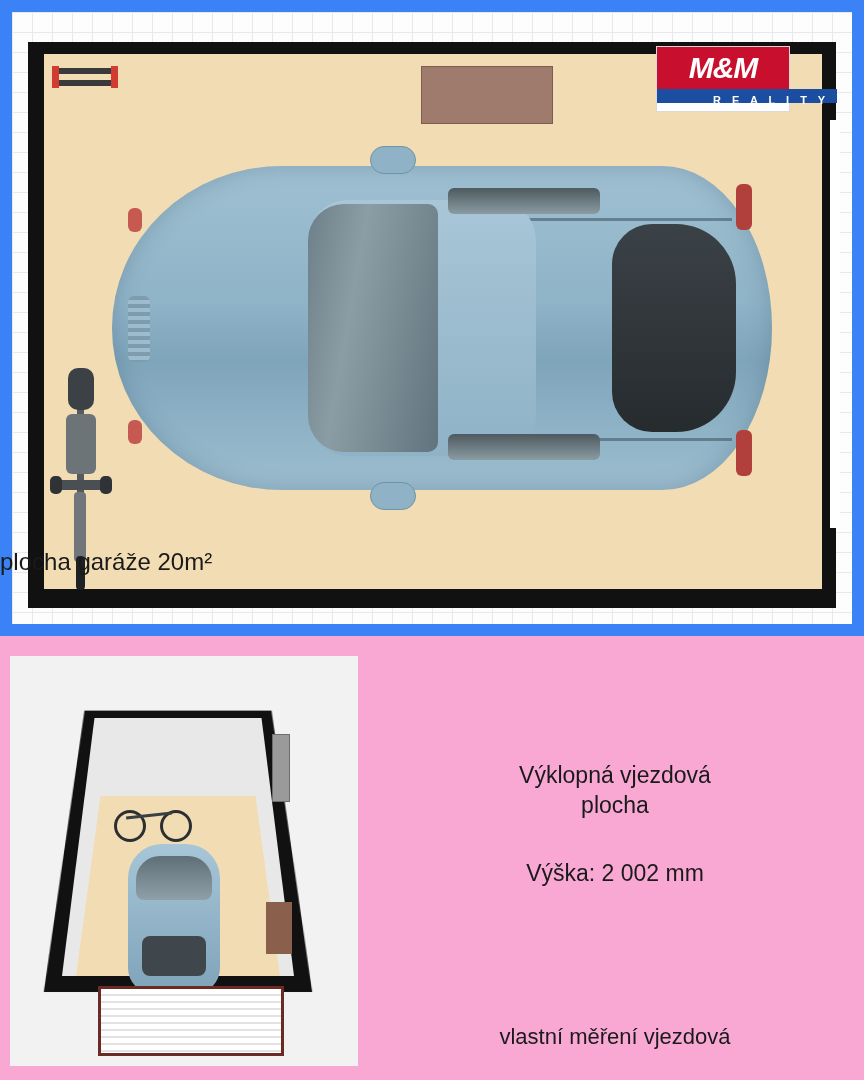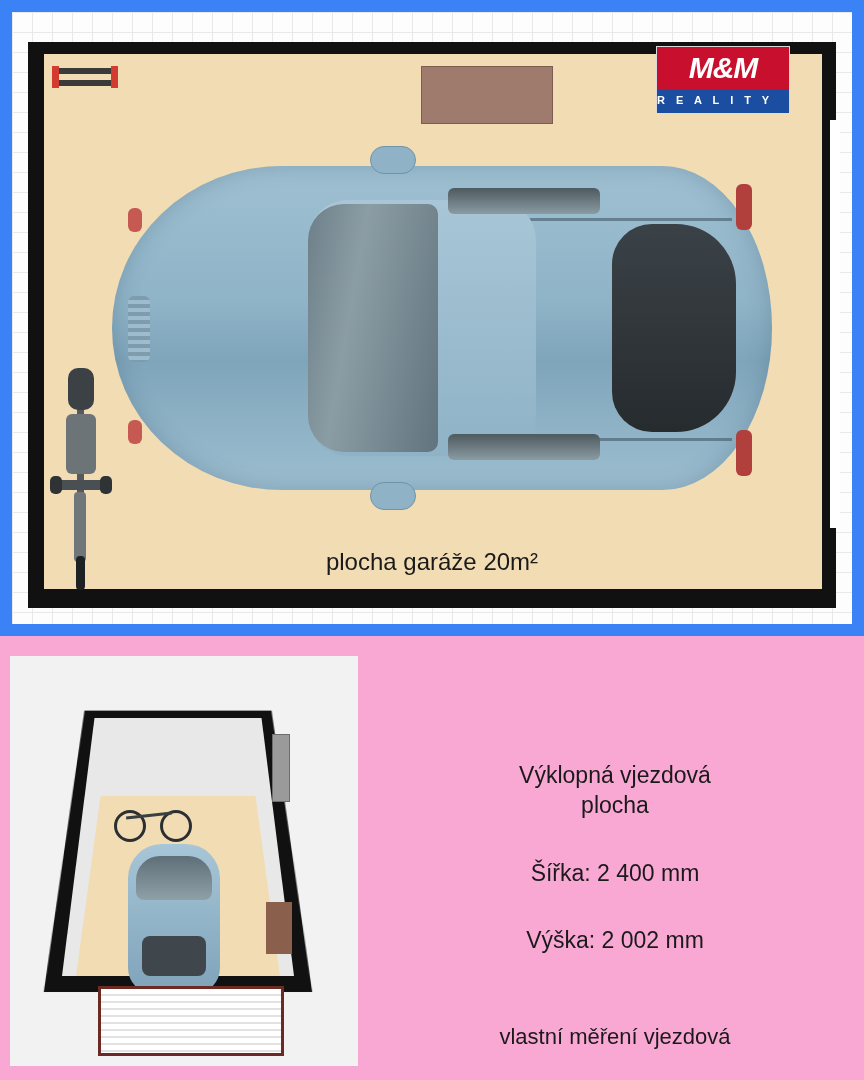--- a/index.html
+++ b/index.html
@@ -84,28 +84,29 @@
     font-weight: bold;
     font-style: italic;
     font-size: 30px;
     line-height: 42px;
     text-align: center;
     letter-spacing: -1px;
   }
   .logo-bot {
     position: absolute;
     left: 0; top: 42px;
-    width: 132px; height: 24px;
+    width: 132px; height: 14px;
     background: #1b4ea0;
     color: #ffffff;
     font-size: 11px;
     font-weight: bold;
     line-height: 22px;
-    text-align: left;
+    text-align: center;
     letter-spacing: 4px;
+    padding-left: 48px;
   }
 
   
   .cabinet-top {
     position: absolute;
     left: 421px;
     top: 66px;
     width: 132px;
     height: 58px;
     background: #9e7b6d;
@@ -282,21 +283,21 @@
     border-radius: 6px;
   }
   .headlight.t { top: 60px; }
   .headlight.b { top: 272px; }
 
   .area-label {
     position: absolute;
     left: 0;
     top: 548px;
     width: 864px;
-    text-align: center;
+    text-align: left;
     font-size: 24px;
     color: #1a1a1a;
   }
 
   
   .bottom {
     position: absolute;
     left: 0;
     top: 636px;
     width: 864px;
@@ -506,17 +507,16 @@
     <div class="mini-cabinet"></div>
     <div class="mini-car"></div>
     <div class="mini-windshield"></div>
     <div class="mini-rear"></div>
     <div class="garage-door"></div>
   </div>
 
   <div class="info-block">
     <div class="info-title">Výklopná vjezdová</div>
     <div style="font-size:23px;line-height:30px;">plocha</div>
-    <div class="info-line">Šířka: 2 400 mm</div>
     <div class="info-line">Výška: 2 002 mm</div>
     <div class="info-footer">vlastní měření vjezdová</div>
   </div>
 </div>
 
 </body></html>

